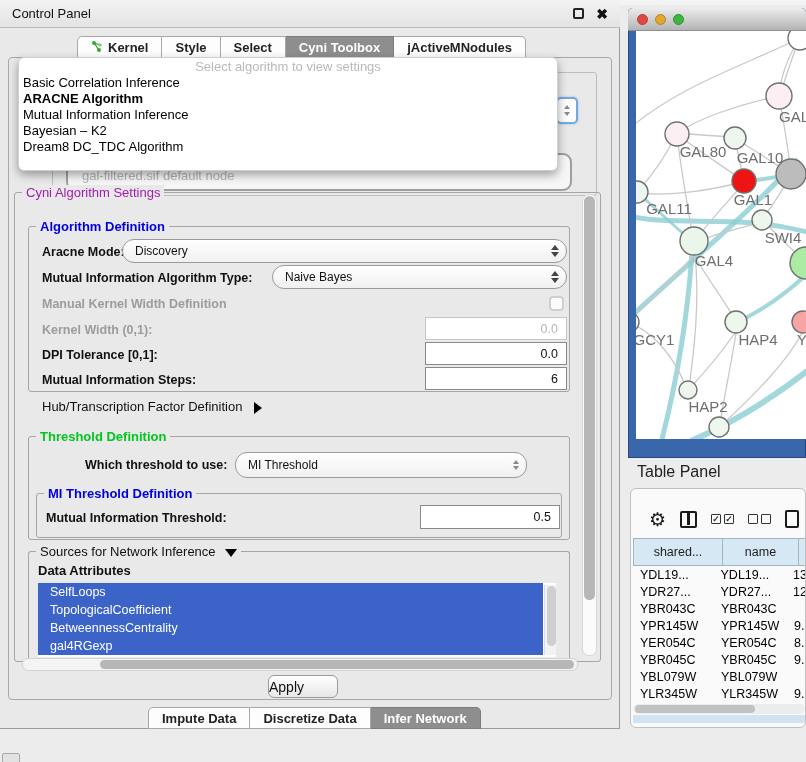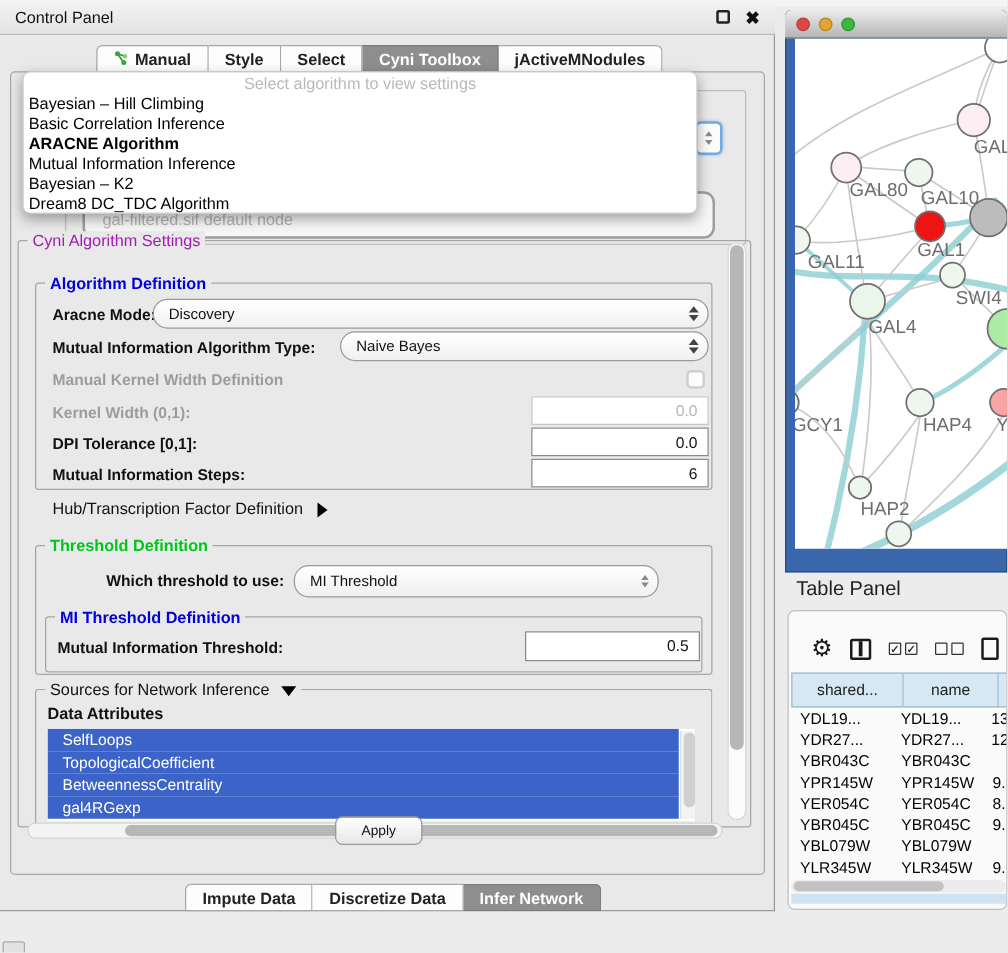--- a/index.html
+++ b/index.html
@@ -92,24 +92,24 @@
   .list-vthumb { position:absolute; left:1.5px; top:1px; width:9px; height:60px;
                  background:#cfcfcf; border-radius:5px; }
 
   .vscroll { left:582px; top:194px; width:15px; height:462px; background:#fbfbfb;
              border:1px solid #d8d8d8; border-radius:7px; }
   .vthumb  { left:584px; top:196px; width:11px; height:404px; background:#b7b7b7; border-radius:6px; }
   .hscroll { left:22px; top:658px; width:556px; height:13px; background:#f4f4f4;
              border:1px solid #d4d4d4; border-radius:6px; }
   .hthumb  { left:100px; top:660px; width:474px; height:9px; background:#b7b7b7; border-radius:5px; }
 
-  #apply-btn { left:268px; top:653px; width:70px; height:23px;
+  #apply-btn { left:268px; top:675px; width:70px; height:23px;
                background:linear-gradient(#ffffff,#e7e7e7); border:1px solid #9a9a9a;
-               border-radius:6px; font-size:11px; color:#111; display:flex;
-               align-items:center; justify-content:center; }
+               border-radius:6px; font-size:14px; color:#111; display:flex;
+               align-items:center; }
 
   #bottom-tabs { left:148px; top:707px; }
   #bottom-tabs .tab { height:22px; }
 
   
   #net-window { left:628px; top:8px; width:178px; height:450px; background:#3a67ab;
                 border-radius:5px 5px 0 0; box-shadow:inset 0 0 0 1px #27487c; }
   #net-titlebar { left:628px; top:8px; width:178px; height:23px;
                   background:linear-gradient(#ececec,#b4b4b4); border-radius:5px 5px 0 0;
                   border-bottom:1px solid #8f8f8f; display:flex; align-items:center;
@@ -170,21 +170,21 @@
 
   <div class="abs tabstrip" style="left:77px; top:36px;">
       <div class="tab first">
         <span><svg width="12" height="13" viewBox="0 0 12 13">
             <line x1="3" y1="3" x2="8" y2="10" stroke="#2f8f2f" stroke-width="1.2"></line>
             <line x1="3" y1="3" x2="9" y2="5" stroke="#2f8f2f" stroke-width="1.2"></line>
             <circle cx="3" cy="3" r="2" fill="#3aa53a"></circle>
             <circle cx="9" cy="5" r="1.8" fill="#7fcf7f"></circle>
             <circle cx="8" cy="10" r="2" fill="#3aa53a"></circle>
           </svg></span>
-        <span>Manual</span>
+        <span>Kernel</span>
       </div>
       <div class="tab">
         <span>Style</span>
       </div>
       <div class="tab">
         <span>Select</span>
       </div>
       <div class="tab sel">
         <span>Cyni Toolbox</span>
       </div>
@@ -200,21 +200,20 @@
     <span>gal-filtered.sif default node</span>
   </div>
   <div class="abs ghost-stepper">
     <span class="tri-up sm"></span>
     <span class="tri-down sm"></span>
   </div>
 
   <div class="abs" id="algo-dropdown">
     <div class="dd-header">Select algorithm to view settings</div>
     <div>
-        <div class="dd-item">Bayesian – Hill Climbing</div>
         <div class="dd-item">Basic Correlation Inference</div>
         <div class="dd-item sel">ARACNE Algorithm</div>
         <div class="dd-item">Mutual Information Inference</div>
         <div class="dd-item">Bayesian – K2</div>
         <div class="dd-item">Dream8 DC_TDC Algorithm</div>
       </div>
   </div>
 
   <div class="abs groupbox" style="left:14px; top:192px; width:587px; height:470px;"></div>
   <div class="abs gb-label" style="left:22px; top:185px; color:#a21caf;">Cyni Algorithm Settings</div>

